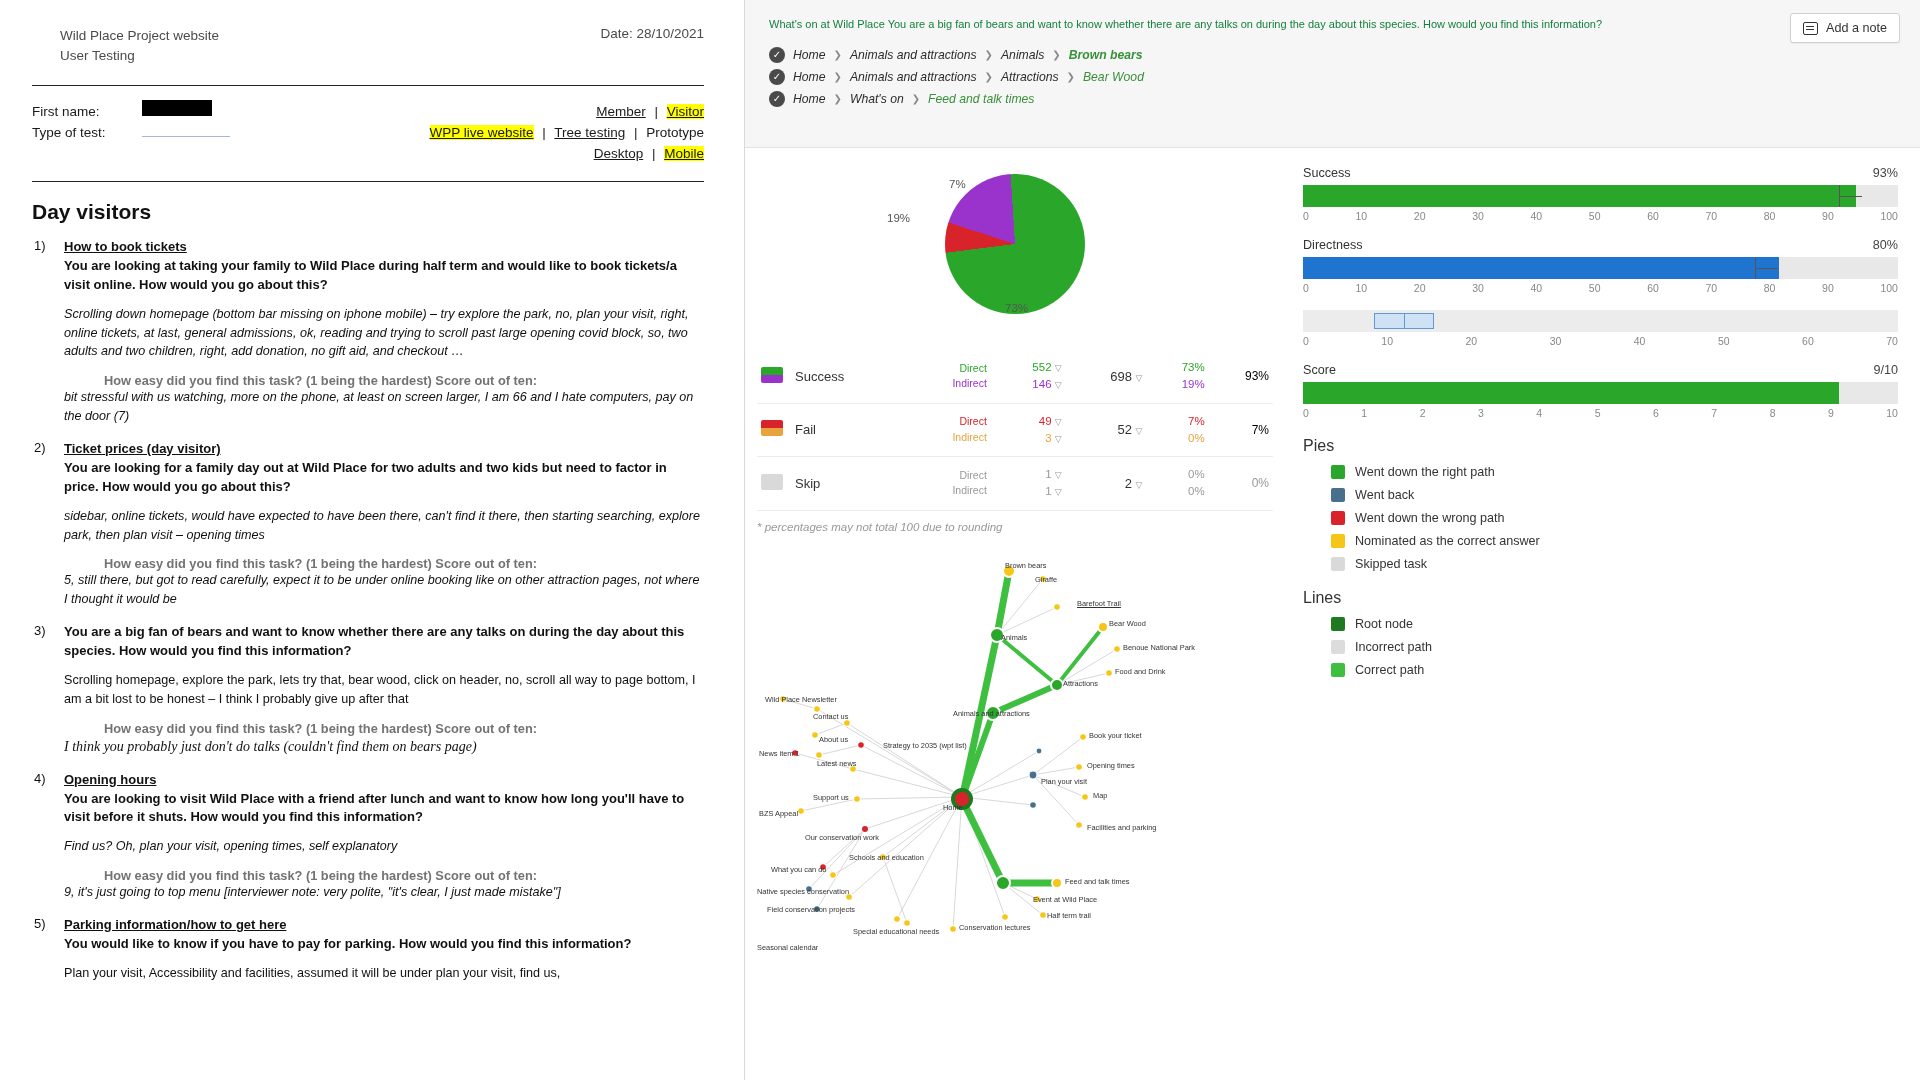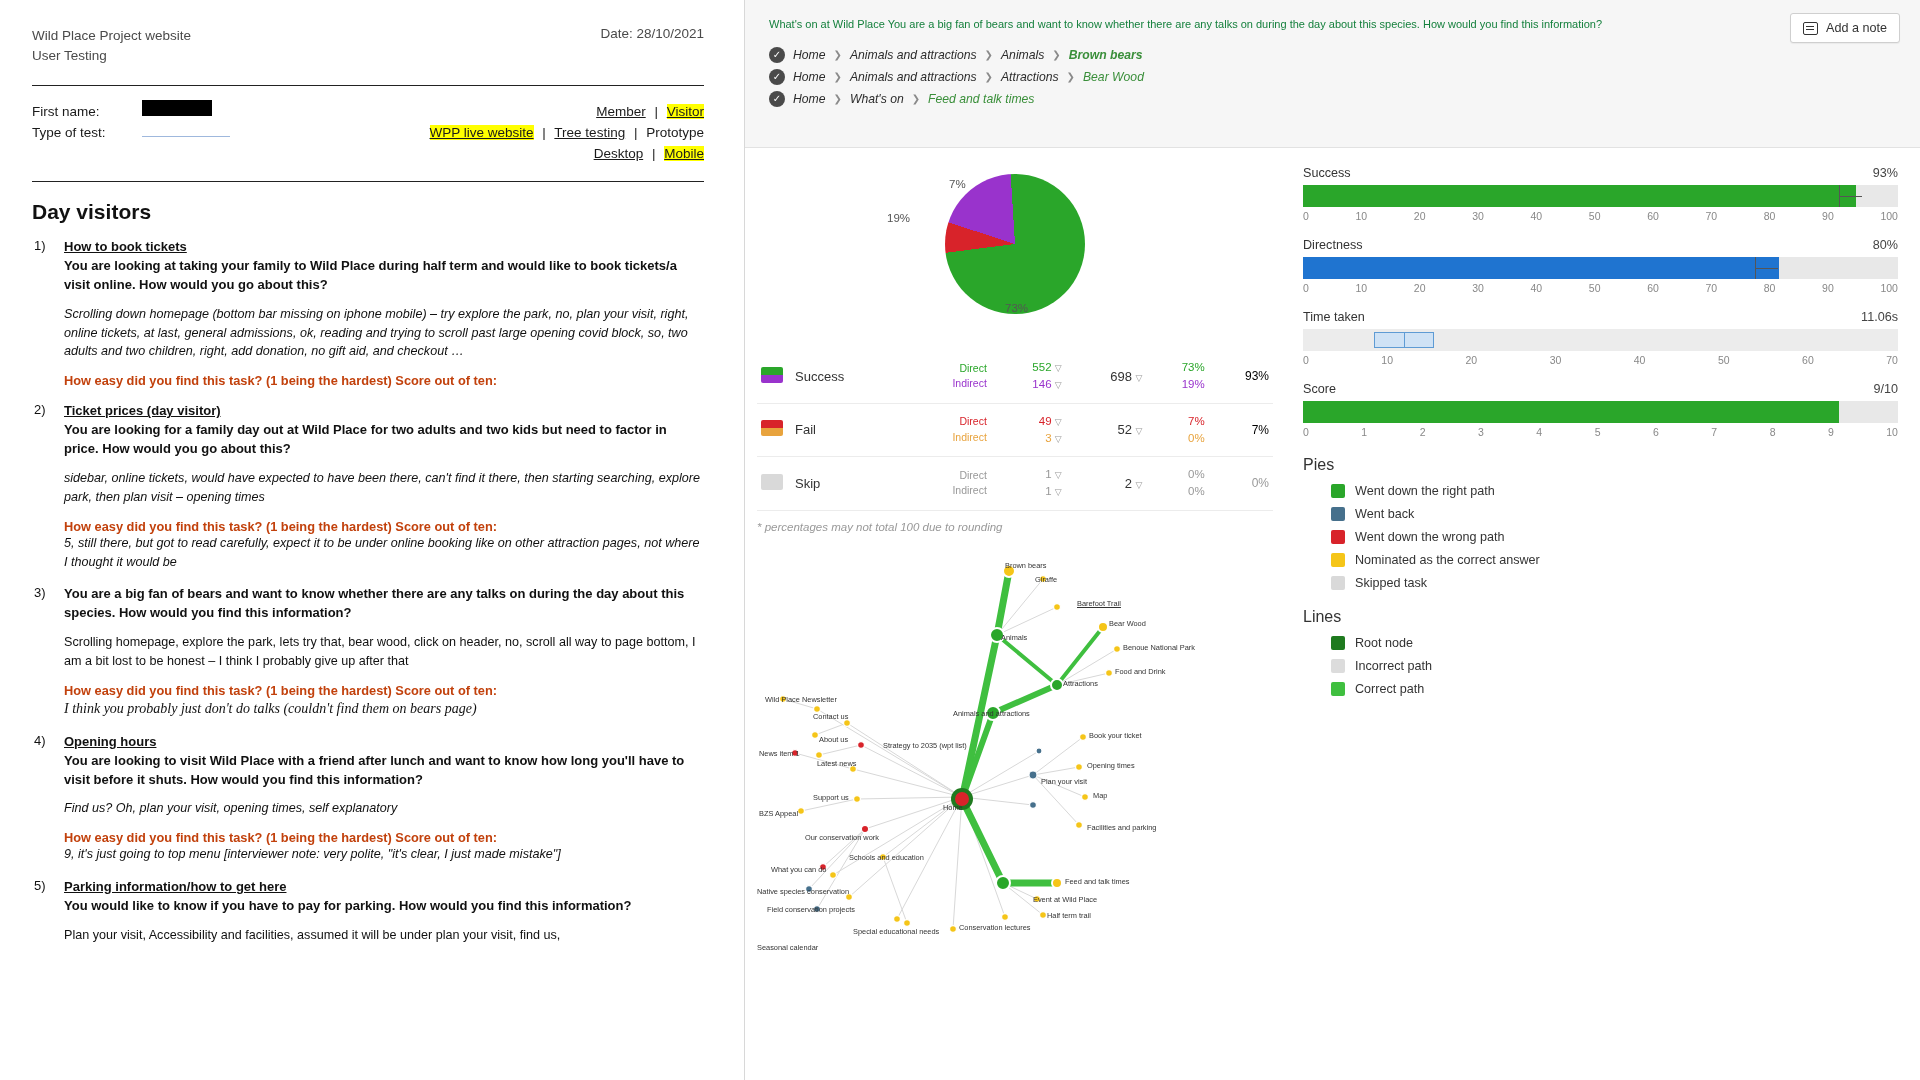--- a/index.html
+++ b/index.html
@@ -15,42 +15,42 @@
   
   .left-pane {
     width: 745px;
     height: 1080px;
     background: #ffffff;
     border-right: 1px solid #d8d8d8;
     padding: 26px 40px 0 32px;
     position: relative;
   }
   .doc-header { display: flex; justify-content: space-between; align-items: flex-start; }
-  .doc-title { font-size: 13.5px; color: #4a4a4a; line-height: 1.45; }
+  .doc-title { font-size: 13.5px; color: #4a4a4a; line-height: 1.45; margin-left: 28px; }
   .doc-date { font-size: 13.5px; color: #4a4a4a; }
   .rule { border: none; border-top: 1px solid #222; margin: 20px 0 14px 0; }
 
   .form-row { display: flex; align-items: baseline; font-size: 13.5px; color: #1a1a1a; margin-bottom: 6px; }
   .form-label { width: 110px; flex: none; }
   .redacted { display: inline-block; width: 70px; height: 16px; background: #000; }
   .blue-line { display: inline-block; width: 88px; border-bottom: 1.6px solid #9fb8dd; height: 12px; }
   .form-right { margin-left: auto; text-align: right; white-space: nowrap; }
   .u { text-decoration: underline; }
   .hl { background: #ffff00; }
   .sep { padding: 0 5px; }
 
   .section-title { font-size: 21px; font-weight: bold; color: #111; margin: 18px 0 14px 0; }
 
   ol.tasks { list-style: none; margin: 0; padding: 0; }
   ol.tasks > li { position: relative; padding-left: 32px; margin-bottom: 14px; }
   .num { position: absolute; left: 2px; top: 0; font-size: 13px; color: #111; }
   .q-bold { font-weight: bold; font-size: 13px; line-height: 1.45; color: #111; }
   .q-bold .u { text-decoration: underline; }
   .ans { font-style: italic; font-size: 12.6px; line-height: 1.5; color: #111; margin-top: 10px; }
-  .ease-q { font-weight: bold; font-size: 12.8px; margin-top: 12px; color: #c2410c; }
+  .ease-q { font-weight: bold; font-size: 12.8px; margin-top: 12px; color: #737373; margin-left: 40px; }
   .ease-a { font-style: italic; font-size: 12.6px; line-height: 1.5; color: #111; }
   .serif-it { font-family: "Liberation Serif", serif; font-style: italic; font-size: 14px; }
 
   
   .right-pane { flex: 1; height: 1080px; background: #ffffff; position: relative; }
   .top-band {
     background: #f6f6f6;
     border-bottom: 1px solid #e2e2e2;
     padding: 16px 24px 12px 24px;
     position: relative;
@@ -187,20 +187,21 @@
 
     <ol class="tasks">
       <li>
         <span class="num">1)</span>
         <div class="q-bold">
           <span class="u">How to book tickets</span><br>
           <span>You are looking at taking your family to Wild Place during half term and would like to book tickets/a visit online. How would you go about this?</span>
         </div>
         <div class="ans">Scrolling down homepage (bottom bar missing on iphone mobile) – try explore the park, no, plan your visit, right, online tickets, at last, general admissions, ok, reading and trying to scroll past large opening covid block, so, two adults and two children, right, add donation, no gift aid, and checkout …</div>
         <div class="ease-q">How easy did you find this task? (1 being the hardest) Score out of ten:</div>
+        <div class="ease-a">bit stressful with us watching, more on the phone, at least on screen larger, I am 66 and I hate computers, pay on the door (7)</div>
       </li>
 
       <li>
         <span class="num">2)</span>
         <div class="q-bold">
           <span class="u">Ticket prices (day visitor)</span><br>
           <span>You are looking for a family day out at Wild Place for two adults and two kids but need to factor in price. How would you go about this?</span>
         </div>
         <div class="ans">sidebar, online tickets, would have expected to have been there, can't find it there, then starting searching, explore park, then plan visit – opening times</div>
         <div class="ease-q">How easy did you find this task? (1 being the hardest) Score out of ten:</div>
@@ -537,24 +538,20 @@
             <span>50</span>
             <span>60</span>
             <span>70</span>
             <span>80</span>
             <span>90</span>
             <span>100</span>
           </div>
         </div>
 
         <div class="metric">
-          <div class="metric-head">
-            <span>Time taken</span>
-            <span class="metric-val">11.06s</span>
-          </div>
           <div class="box-track">
             <div class="boxplot" style="left:12%; width:10%"></div>
             <div class="boxline" style="left:17%"></div>
           </div>
           <div class="axis">
             <span>0</span>
             <span>10</span>
             <span>20</span>
             <span>30</span>
             <span>40</span>

